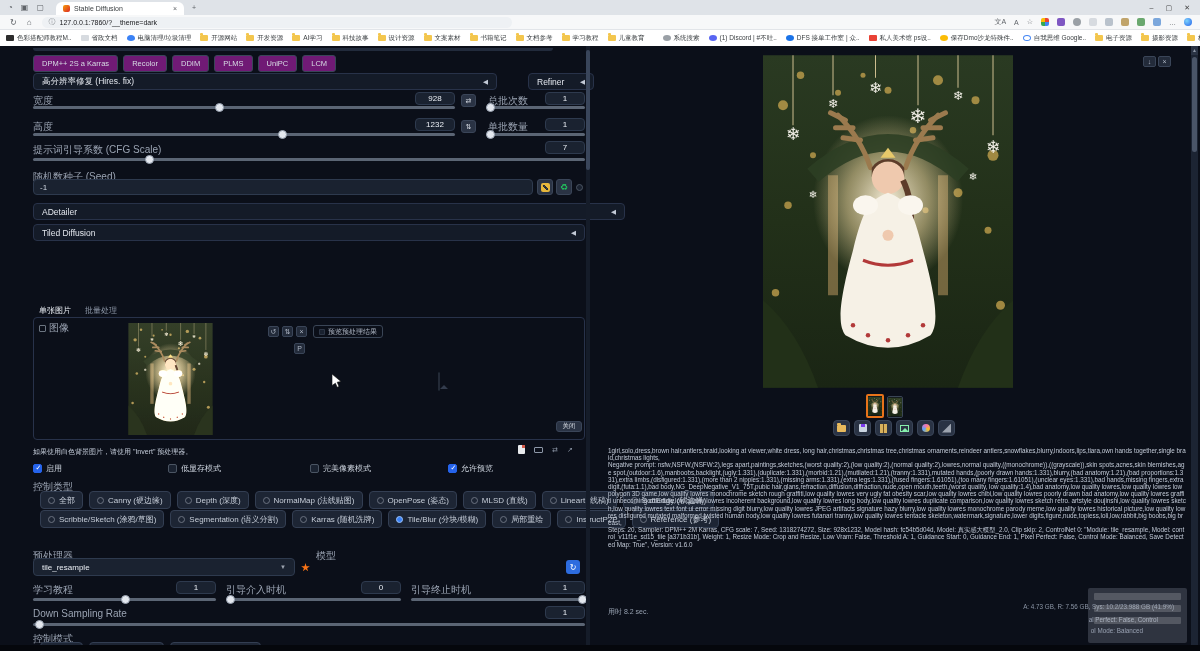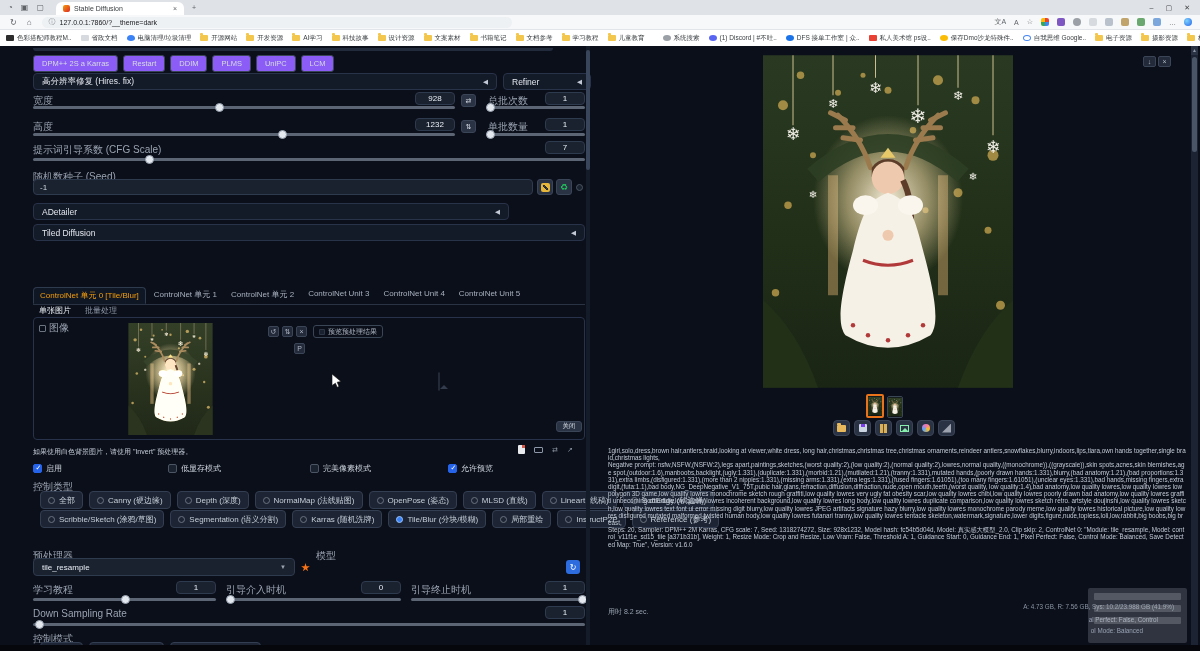--- a/index.html
+++ b/index.html
@@ -37,21 +37,21 @@
   .bmi.dot{background:#fbbc05;border-radius:50%}.bmi.g{background:#fff;border:1px solid #4285f4;border-radius:50%}
   .bm-spacer{flex:1}
   
   .lab{font-size:10px;color:#9aa3b2}
   .acc{position:absolute;height:17px;background:#141b28;border:1px solid #283249;border-radius:4px;color:#e3e7ee;font-size:8.5px;display:flex;align-items:center;justify-content:space-between;padding:0 8px}
   .acc .ar{color:#c3cad6;font-size:6.5px}
   .vb{position:absolute;width:40px;height:13px;background:#1a2230;border:1px solid #2e3a4e;border-radius:4px;color:#e9edf3;font-size:8px;text-align:center;line-height:12px}
   .sl{position:absolute;height:3px;background:#5b6574;border-radius:2px}
   .sl b{position:absolute;top:-3px;width:9px;height:9px;background:#e4e8ef;border:1px solid #98a1b0;border-radius:50%;margin-left:-4px}
   .btn{background:#2a3344;border:1px solid #3a4558;border-radius:3px;color:#d7dce4;display:flex;align-items:center;justify-content:center}
-  .sbtn{background:#8b5cf6;border:1px solid #3a4558;border-radius:3px;color:#d7dce4;font-size:7.5px;padding:3px 8px;white-space:nowrap}
+  .sbtn{background:#701a75;border:1px solid #3a4558;border-radius:3px;color:#d7dce4;font-size:7.5px;padding:3px 8px;white-space:nowrap}
   .cntab{font-size:8px;color:#a7b0bf;padding:2px 6px;white-space:nowrap}
   .cntab.act{color:#f59e0b;border:1px solid #2e3a4e;border-bottom-color:transparent;border-radius:4px 4px 0 0;background:#101724}
   .chip{display:inline-flex;align-items:center;gap:4px;padding:2.5px 7px;background:#1d2534;border:1px solid #333e52;border-radius:4px;font-size:8px;color:#c6cdd8;white-space:nowrap}
   .chip i{width:7px;height:7px;border:1px solid #6b7280;border-radius:50%;flex:none}
   .chip.sel i{background:#3b82f6;border-color:#9cc3f8}
   .chip b{font-weight:normal}
   .cbx{position:absolute;display:flex;align-items:center;gap:4px;font-size:8px;color:#cfd6e0}
   .cbx i{width:9px;height:9px;border:1px solid #4b5563;border-radius:2px;background:#1a2230;position:relative;flex:none}
   .cbx.on i{background:#2563eb;border-color:#2563eb}
   .cbx.on i:after{content:"✓";color:#fff;font-size:7px;position:absolute;left:1.5px;top:-1px}
@@ -316,33 +316,33 @@
 
   </div>
 
   <div class="abs" style="left:8px;top:46px;width:580px;height:605px">
 
     <div class="abs" style="left:25px;top:2px;width:520px;height:3px;background:#222b3c;border-radius:0 0 3px 3px"></div>
 
     
     <div class="abs" style="left:25px;top:9px;display:flex;gap:5px">
         <span class="sbtn">DPM++ 2S a Karras</span>
-        <span class="sbtn">Restart</span>
+        <span class="sbtn">Recolor</span>
         <span class="sbtn">DDIM</span>
         <span class="sbtn">PLMS</span>
         <span class="sbtn">UniPC</span>
         <span class="sbtn">LCM</span>
       </div>
 
     
     <div class="acc" style="left:25px;top:27px;width:464px">
       <span>高分辨率修复 (Hires. fix)</span>
         <span class="ar">◀</span>
     </div>
-    <div class="acc" style="left:495px;top:27px;width:88px">
+    <div class="acc" style="left:520px;top:27px;width:66px">
       <span>Refiner</span>
         <span class="ar">◀</span>
     </div>
 
     
     <span class="lab abs" style="left:25px;top:48px">宽度</span>
     <span class="vb" style="left:407px;top:46px">928</span>
     <div class="sl" style="left:25px;top:60px;width:422px">
         <b style="left:44%"></b>
       </div>
@@ -386,38 +386,30 @@
     <div class="btn abs" style="left:529px;top:133px;width:16px;height:16px">
         <span class="dice"></span>
       </div>
     <div class="btn abs" style="left:548px;top:133px;width:16px;height:16px;color:#22c55e;font-size:9px">
         <span>♻</span>
       </div>
     <span class="abs" style="left:568px;top:138px;width:7px;height:7px;border:1px solid #4b5563;border-radius:50%;background:#1a2230"></span>
     <span class="abs" style="left:577px;top:137px;font-size:6px;color:#9aa3b2">▼</span>
 
     
-    <div class="acc" style="left:25px;top:157px;width:476px">
+    <div class="acc" style="left:25px;top:157px;width:592px">
       <span>ADetailer</span>
         <span class="ar">◀</span>
     </div>
     <div class="acc" style="left:25px;top:178px;width:552px">
       <span>Tiled Diffusion</span>
         <span class="ar">◀</span>
     </div>
 
     
-    <div class="abs" style="left:25px;top:241px;display:flex;gap:2px;border-bottom:1px solid #2a3344;width:552px;padding-bottom:0">
-        <span class="cntab act">ControlNet 单元 0 [Tile/Blur]</span>
-        <span class="cntab">ControlNet 单元 1</span>
-        <span class="cntab">ControlNet 单元 2</span>
-        <span class="cntab">ControlNet Unit 3</span>
-        <span class="cntab">ControlNet Unit 4</span>
-        <span class="cntab">ControlNet Unit 5</span>
-      </div>
 
     <div class="abs" style="left:31px;top:259px;display:flex;gap:14px">
       <span style="font-size:8px;color:#e9edf3;border-bottom:1px solid #e9edf3;padding-bottom:1px">单张图片</span>
       <span style="font-size:8px;color:#8d97a7">批量处理</span>
     </div>
 
     
     <div class="abs" style="left:25px;top:271px;width:552px;height:123px;border:1px solid #28324a;border-radius:4px"></div>
     <div class="abs" style="left:31px;top:275px;display:flex;gap:3px;align-items:center">
       <span style="width:7px;height:7px;border:1px solid #6b7480;border-radius:1px;display:inline-block"></span>

